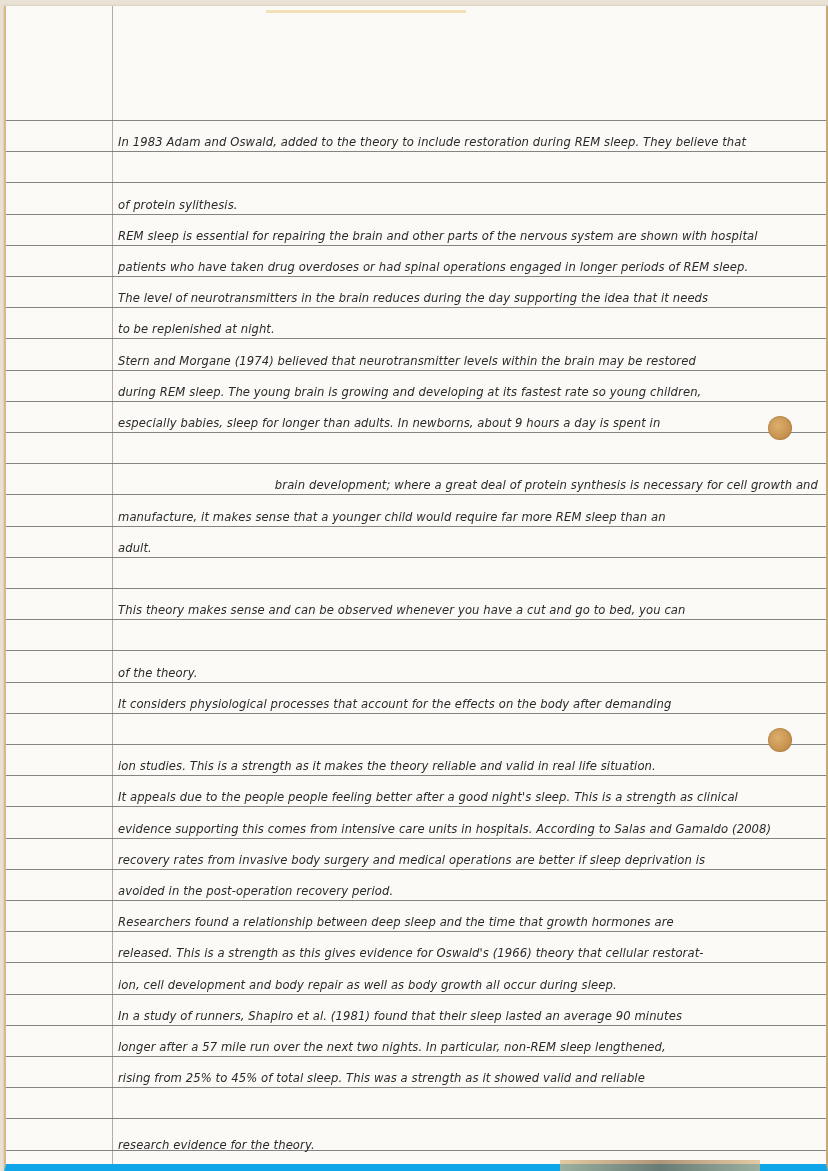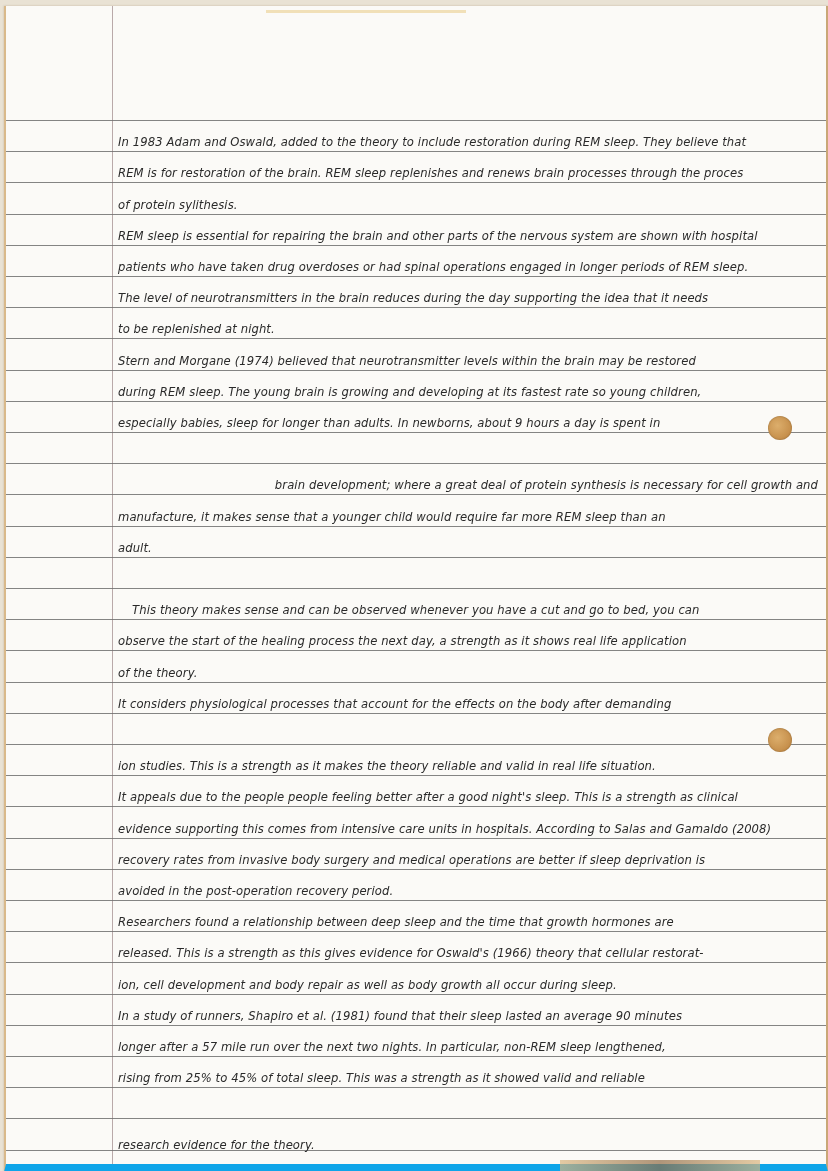--- a/index.html
+++ b/index.html
@@ -125,35 +125,33 @@
       <div class="rule" style="top: 894px;"></div>
       <div class="rule" style="top: 925.2px;"></div>
       <div class="rule" style="top: 956.4px;"></div>
       <div class="rule" style="top: 987.6px;"></div>
       <div class="rule" style="top: 1018.8px;"></div>
       <div class="rule" style="top: 1050px;"></div>
       <div class="rule" style="top: 1081.2px;"></div>
       <div class="rule" style="top: 1112.4px;"></div>
       <div class="rule" style="top: 1143.6px;"></div>
       <div class="text-line" style="top: 129.2px; height: 16px;">In 1983 Adam and Oswald, added to the theory to include restoration during REM sleep. They believe that</div>
-      <div class="text-line" style="top: 160.4px; height: 16px;">REM is for restoration of the brain. REM sleep replenishes and renews brain processes through the proces</div>
       <div class="text-line" style="top: 191.6px; height: 16px;">of protein sylithesis.</div>
       <div class="text-line" style="top: 222.8px; height: 16px;">REM sleep is essential for repairing the brain and other parts of the nervous system are shown with hospital</div>
       <div class="text-line" style="top: 254px; height: 16px;">patients who have taken drug overdoses or had spinal operations engaged in longer periods of REM sleep.</div>
       <div class="text-line" style="top: 285.2px; height: 16px;">The level of neurotransmitters in the brain reduces during the day supporting the idea that it needs</div>
       <div class="text-line" style="top: 316.4px; height: 16px;">to be replenished at night.</div>
       <div class="text-line" style="top: 347.6px; height: 16px;">Stern and Morgane (1974) believed that neurotransmitter levels within the brain may be restored</div>
       <div class="text-line" style="top: 378.8px; height: 16px;">during REM sleep. The young brain is growing and developing at its fastest rate so young children,</div>
       <div class="text-line" style="top: 410px; height: 16px;">especially babies, sleep for longer than adults. In newborns, about 9 hours a day is spent in</div>
       <div class="text-line" style="top: 472.4px; height: 16px; text-align: right;">brain development; where a great deal of protein synthesis is necessary for cell growth and</div>
       <div class="text-line" style="top: 534.8px; height: 16px;">adult.</div>
       <div class="text-line" style="top: 503.6px; height: 16px;">manufacture, it makes sense that a younger child would require far more REM sleep than an</div>
       <div class="text-line" style="top: 566px; height: 16px;"></div>
-      <div class="text-line" style="top: 597.2px; height: 16px; margin-left: 14px;">This theory makes sense and can be observed whenever you have a cut and go to bed, you can</div>
-      <div class="text-line" style="top: 628.4px; height: 16px;">observe the start of the healing process the next day, a strength as it shows real life application</div>
+      <div class="text-line" style="top: 597.2px; height: 16px;">This theory makes sense and can be observed whenever you have a cut and go to bed, you can</div>
       <div class="text-line" style="top: 659.6px; height: 16px;">of the theory.</div>
       <div class="text-line" style="top: 690.8px; height: 16px;">It considers physiological processes that account for the effects on the body after demanding</div>
       <div class="text-line" style="top: 753.2px; height: 16px;">ion studies. This is a strength as it makes the theory reliable and valid in real life situation.</div>
       <div class="text-line" style="top: 784.4px; height: 16px;">It appeals due to the people people feeling better after a good night's sleep. This is a strength as clinical</div>
       <div class="text-line" style="top: 815.6px; height: 16px;">evidence supporting this comes from intensive care units in hospitals. According to Salas and Gamaldo (2008)</div>
       <div class="text-line" style="top: 878px; height: 16px;">avoided in the post-operation recovery period.</div>
       <div class="text-line" style="top: 846.8px; height: 16px;">recovery rates from invasive body surgery and medical operations are better if sleep deprivation is</div>
       <div class="text-line" style="top: 909.2px; height: 16px;">Researchers found a relationship between deep sleep and the time that growth hormones are</div>
       <div class="text-line" style="top: 940.4px; height: 16px;">released. This is a strength as this gives evidence for Oswald's (1966) theory that cellular restorat-</div>
       <div class="text-line" style="top: 971.6px; height: 16px;">ion, cell development and body repair as well as body growth all occur during sleep.</div>

